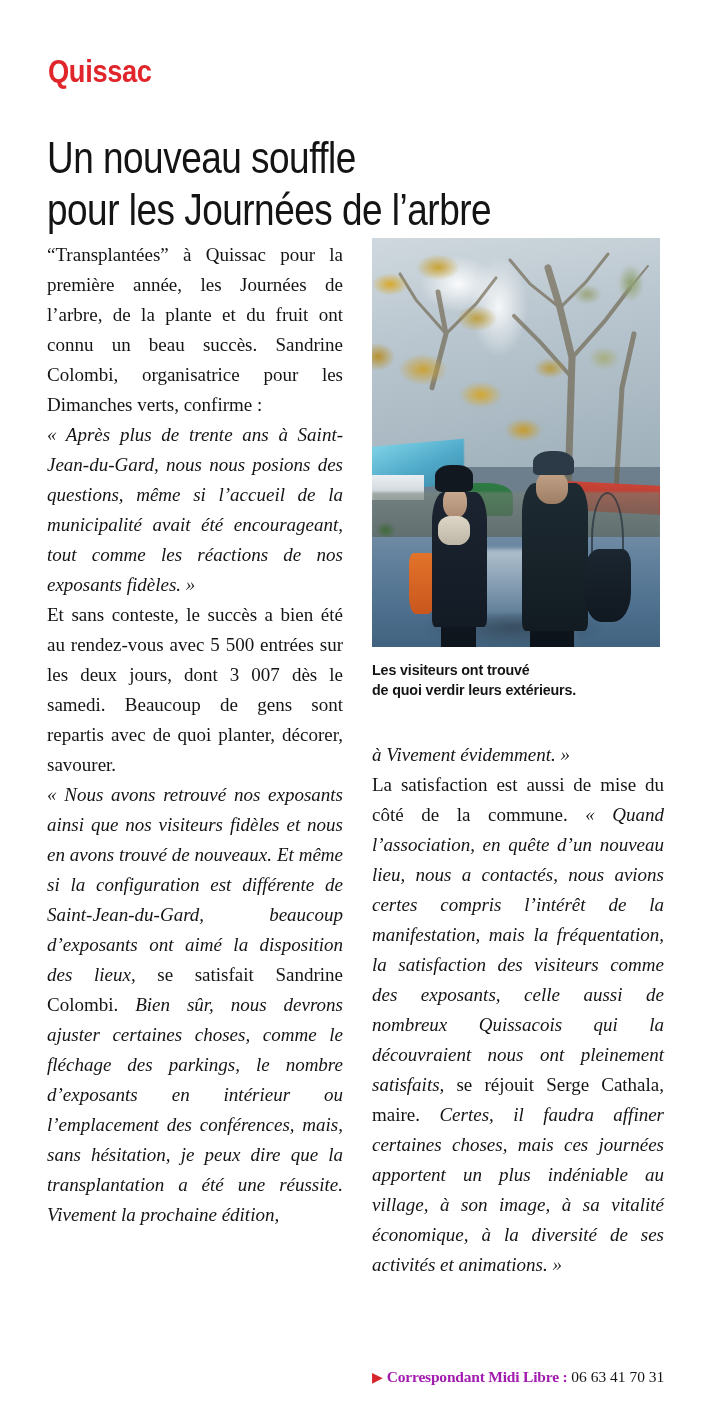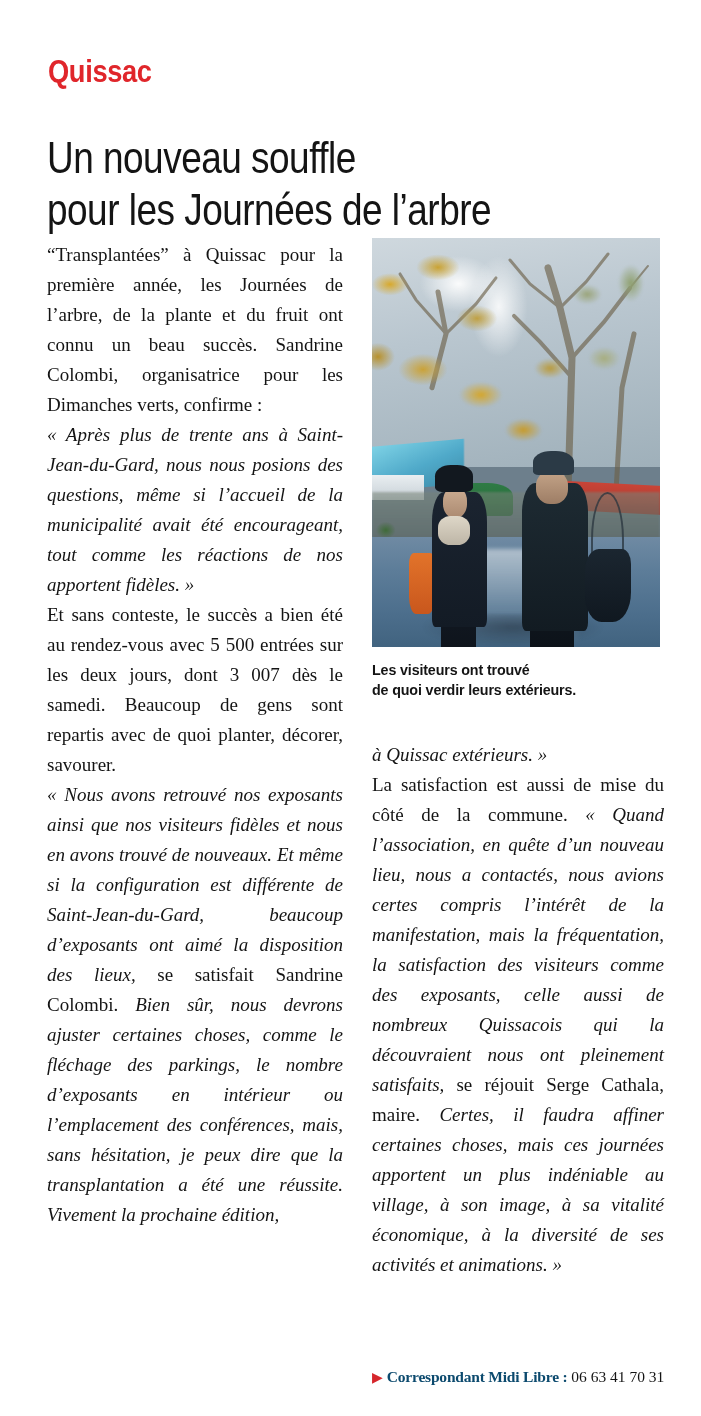--- a/index.html
+++ b/index.html
@@ -275,21 +275,21 @@
     font-size: 15.5px;
     line-height: 20px;
     white-space: nowrap;
   }
   .byline .tri {
     color: #d6262c;
     font-size: 14px;
     margin-right: 4px;
   }
   .byline .src {
-    color: #0c4a6e;
+    color: #a21caf;
     font-weight: bold;
     letter-spacing: -0.2px;
   }
   .byline .tel { color: #141414; }
 </style>
 </head>
 <body>
 
 <div class="page">
 
@@ -344,27 +344,27 @@
     </div>
   </div>
 
   <div class="caption">
     <span>Les visiteurs ont trouvé</span>
     <span>de quoi verdir leurs extérieurs.</span>
   </div>
 
   <div class="col col-1">
     <p>“Transplantées” à Quissac pour la première année, les Journées de l’arbre, de la plante et du fruit ont connu un beau succès. Sandrine Colombi, organisatrice pour les Dimanches verts, confirme :</p>
-    <p class="q">« Après plus de trente ans à Saint-Jean-du-Gard, nous nous posions des questions, même si l’accueil de la municipalité avait été encourageant, tout comme les réactions de nos apportent fidèles. »</p>
+    <p class="q">« Après plus de trente ans à Saint-Jean-du-Gard, nous nous posions des questions, même si l’accueil de la municipalité avait été encourageant, tout comme les réactions de nos exposants fidèles. »</p>
     <p><span>Et sans conteste, le succès a bien été au rendez-vous avec 5 500 entrées sur les deux jours, dont 3 007 dès le samedi. Beaucoup de gens sont repartis avec de quoi planter, décorer, savourer.</span></p>
     <p><span class="q">« Nous avons retrouvé nos exposants ainsi que nos visiteurs fidèles et nous en avons trouvé de nouveaux. Et même si la configuration est différente de Saint-Jean-du-Gard, beaucoup d’exposants ont aimé la disposition des lieux,</span><span> se satisfait Sandrine Colombi. </span><span class="q">Bien sûr, nous devrons ajuster certaines choses, comme le fléchage des parkings, le nombre d’exposants en intérieur ou l’emplacement des conférences, mais, sans hésitation, je peux dire que la transplantation a été une réussite. Vivement la prochaine édition,</span></p>
   </div>
 
   <div class="col col-2">
-    <p><span class="q">à Quissac extérieurs. »</span></p>
+    <p><span class="q">à Vivement évidemment. »</span></p>
     <p><span>La satisfaction est aussi de mise du côté de la commune. </span><span class="q">« Quand l’association, en quête d’un nouveau lieu, nous a contactés, nous avions certes compris l’intérêt de la manifestation, mais la fréquentation, la satisfaction des visiteurs comme des exposants, celle aussi de nombreux Quissacois qui la découvraient nous ont pleinement satisfaits,</span><span> se réjouit Serge Cathala, maire. </span><span class="q">Certes, il faudra affiner certaines choses, mais ces journées apportent un plus indéniable au village, à son image, à sa vitalité économique, à la diversité de ses activités et animations. »</span></p>
   </div>
 
   <div class="byline">
     <span class="tri">▶</span><span class="src">Correspondant Midi Libre :</span><span class="tel"> </span><span class="tel">06 63 41 70 31</span>
   </div>
 
 </div>
 
 </body></html>

